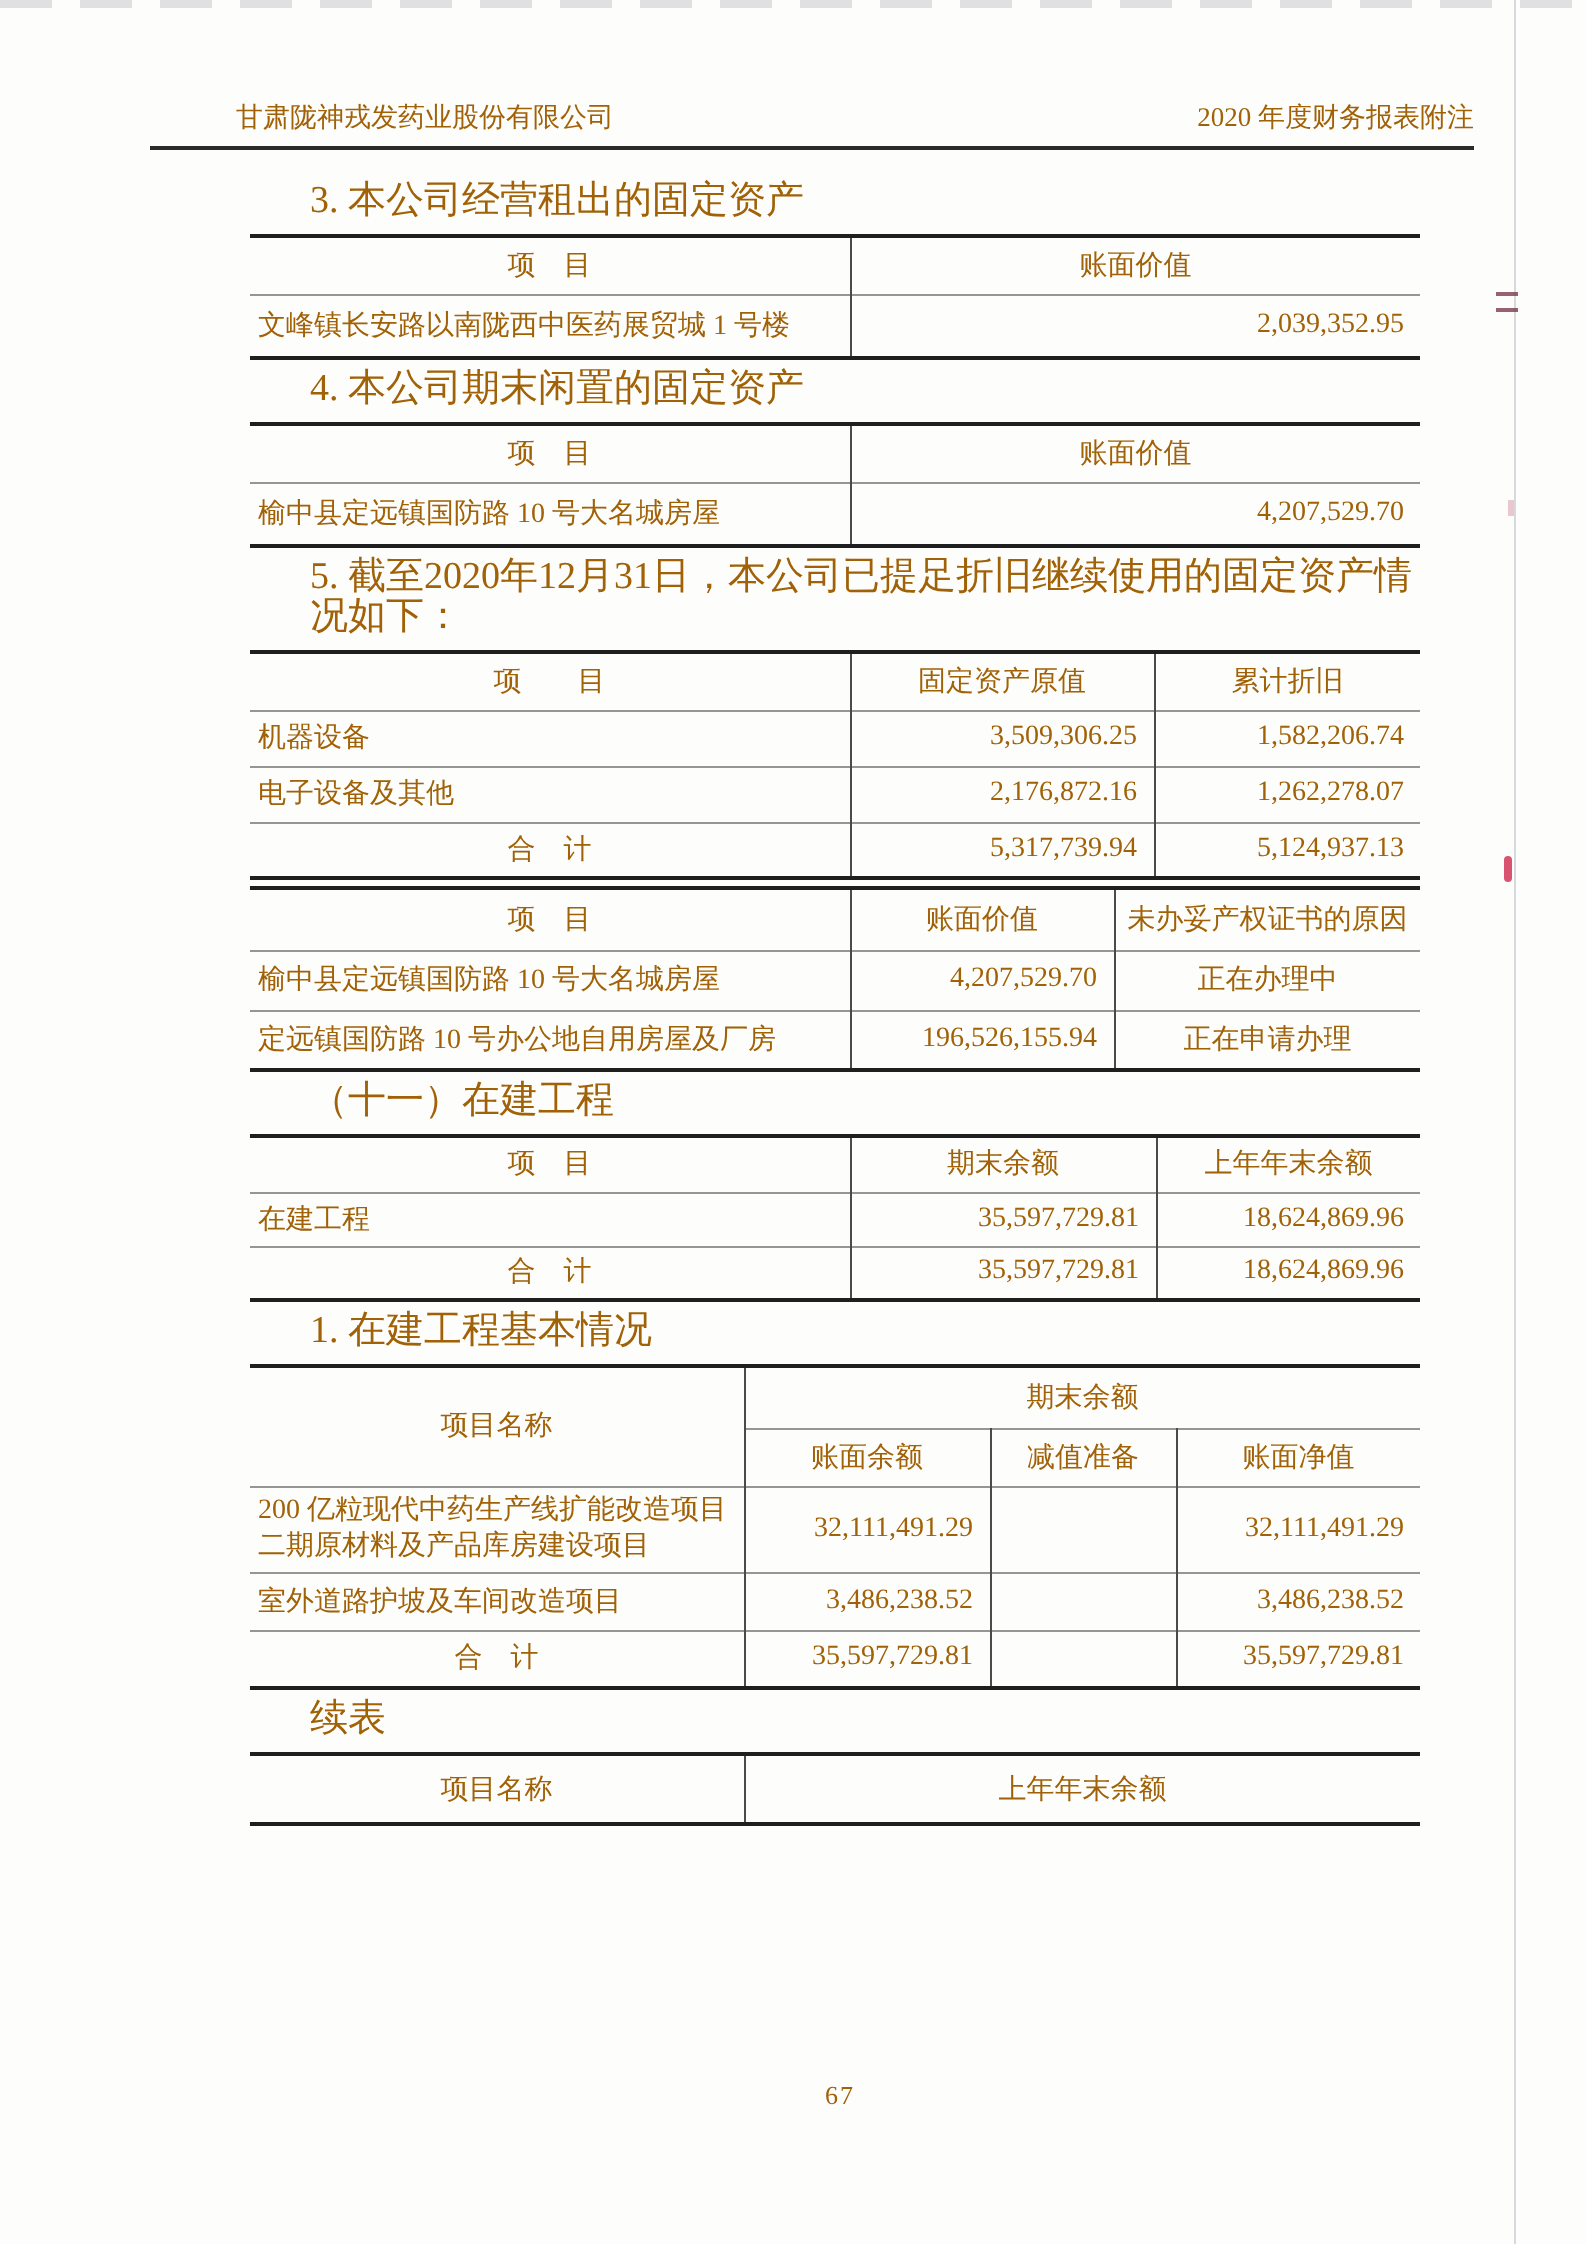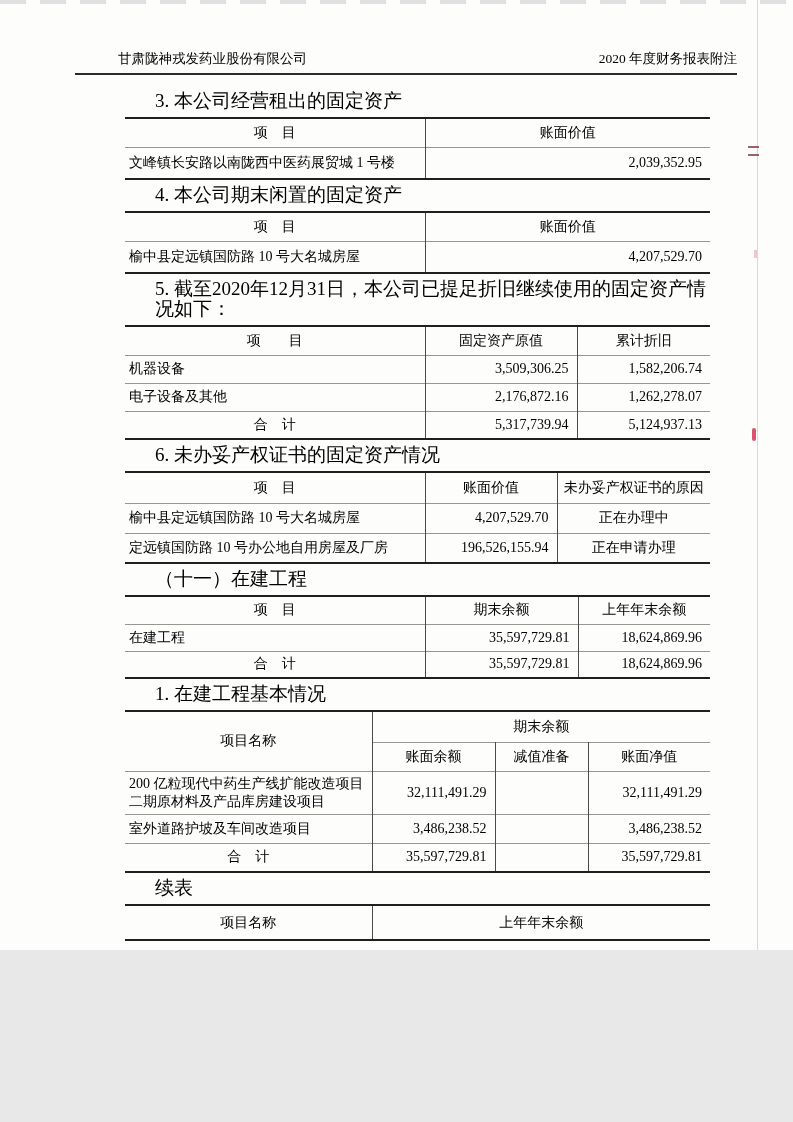--- a/index.html
+++ b/index.html
@@ -1,21 +1,21 @@
 <!DOCTYPE html>
 <html><head>
 <meta charset="utf-8">
 <style>
   html,body{margin:0;padding:0;background:#e8e8e8;}
   .page{
     position:relative;
-    width:793px;height:950px;
+    width:793px;height:1122px;
     background:#fdfdfc;
     font-family:"Liberation Serif","DejaVu Serif",serif;
-    color:#000000;
+    color:#a16207;
     overflow:hidden;
     box-sizing:border-box;
   }
   
   .scan-top-dashes{
     position:absolute;top:0;left:0;width:100%;height:4px;
     background:repeating-linear-gradient(90deg,#d9d9dc 0 26px,transparent 26px 40px);
     opacity:.8;
   }
   .scan-right-line{
@@ -162,21 +162,20 @@
         <td class="num">1,262,278.07</td>
       </tr>
       <tr>
         <td class="ctr vr">合　计</td>
         <td class="num vr">5,317,739.94</td>
         <td class="num">5,124,937.13</td>
       </tr>
     </tbody>
       </table>
 
-    <div class="sec-heading">6. 未办妥产权证书的固定资产情况</div>
     <table class="t4">
       <colgroup>
           <col style="width:300px">
           <col style="width:132px">
           <col style="width:153px">
         </colgroup>
       <tbody>
           <tr>
         <th class="vr">项　目</th>
         <th class="vr">账面价值</th>

